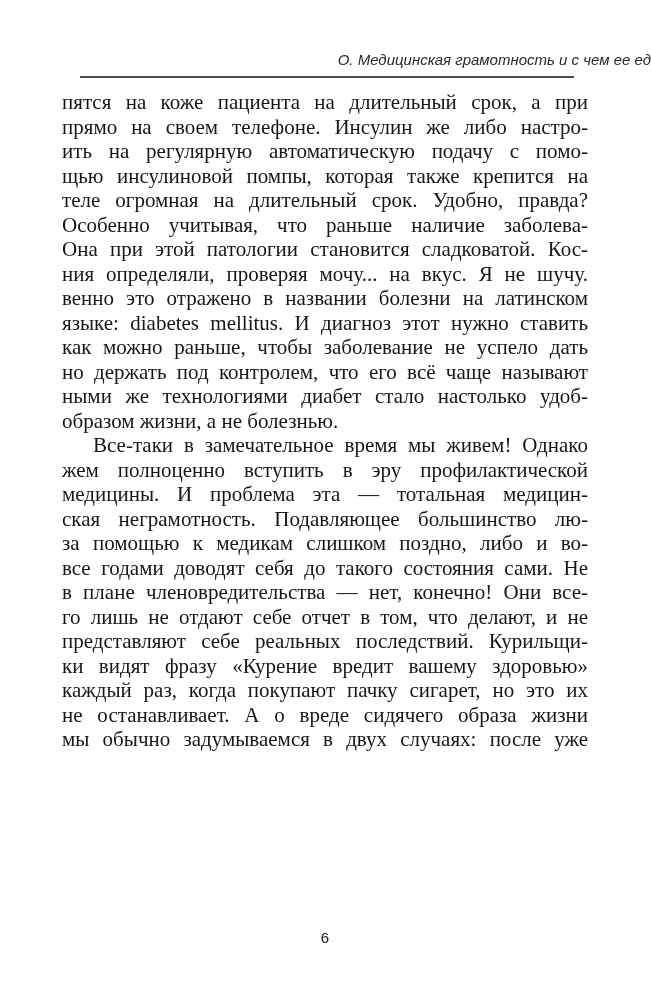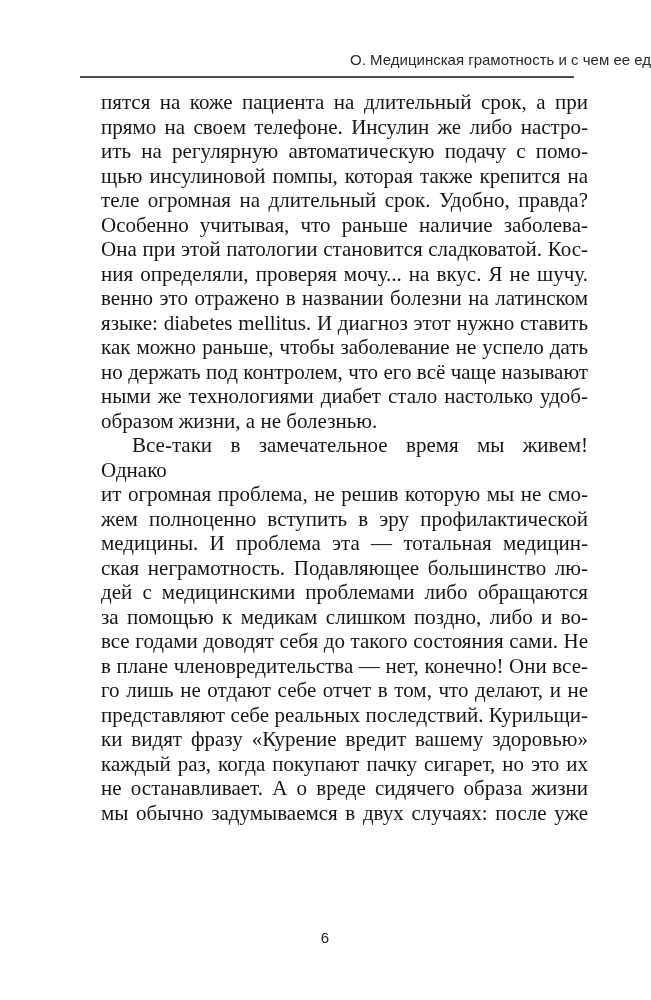--- a/index.html
+++ b/index.html
@@ -15,20 +15,21 @@
     position: absolute;
     top: 51px;
     left: 80px;
     right: 0;
     text-align: right;
     font-family: "Liberation Sans", sans-serif;
     font-size: 15px;
     line-height: 18px;
     color: #2a2a2a;
     white-space: nowrap;
+    font-style: italic;
   }
   .header-rule {
     position: absolute;
     left: 80px;
     top: 76px;
     width: 494px;
     height: 2px;
     background: #4c4c4c;
   }
   .body-text {
@@ -37,21 +38,20 @@
     top: 90px;
     width: 526px;
     font-size: 21px;
     line-height: 24.5px;
     color: #161616;
   }
   .line {
     text-align: justify;
     text-align-last: justify;
     white-space: normal;
-    margin-left: 39px;
   }
   .line.end { text-align-last: left; }
   .line.indent { text-indent: 31px; }
   .page-number {
     position: absolute;
     left: 62px;
     top: 929px;
     width: 526px;
     text-align: center;
     font-family: "Liberation Sans", sans-serif;
@@ -77,25 +77,23 @@
       <div class="line">Особенно учитывая, что раньше наличие заболева-</div>
       <div class="line">Она при этой патологии становится сладковатой. Кос-</div>
       <div class="line">ния определяли, проверяя мочу... на вкус. Я не шучу.</div>
       <div class="line">венно это отражено в названии болезни на латинском</div>
       <div class="line">языке: diabetes mellitus. И диагноз этот нужно ставить</div>
       <div class="line">как можно раньше, чтобы заболевание не успело дать</div>
       <div class="line">но держать под контролем, что его всё чаще называют</div>
       <div class="line">ными же технологиями диабет стало настолько удоб-</div>
       <div class="line end">образом жизни, а не болезнью.</div>
       <div class="line indent">Все-таки в замечательное время мы живем! Однако</div>
-      <div class="line">ит огромная проблема, не решив которую мы не смо-</div>
       <div class="line">жем полноценно вступить в эру профилактической</div>
       <div class="line">медицины. И проблема эта — тотальная медицин-</div>
       <div class="line">ская неграмотность. Подавляющее большинство лю-</div>
-      <div class="line">дей с медицинскими проблемами либо обращаются</div>
       <div class="line">за помощью к медикам слишком поздно, либо и во-</div>
       <div class="line">все годами доводят себя до такого состояния сами. Не</div>
       <div class="line">в плане членовредительства — нет, конечно! Они все-</div>
       <div class="line">го лишь не отдают себе отчет в том, что делают, и не</div>
       <div class="line">представляют себе реальных последствий. Курильщи-</div>
       <div class="line">ки видят фразу «Курение вредит вашему здоровью»</div>
       <div class="line">каждый раз, когда покупают пачку сигарет, но это их</div>
       <div class="line">не останавливает. А о вреде сидячего образа жизни</div>
       <div class="line">мы обычно задумываемся в двух случаях: после уже</div>
     </div>

